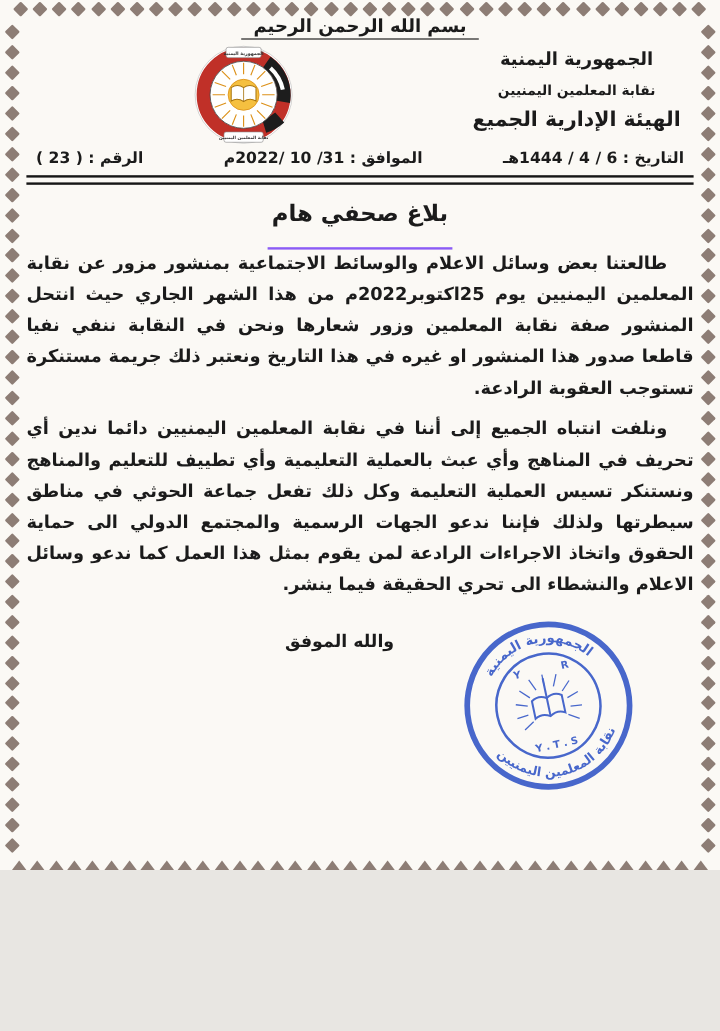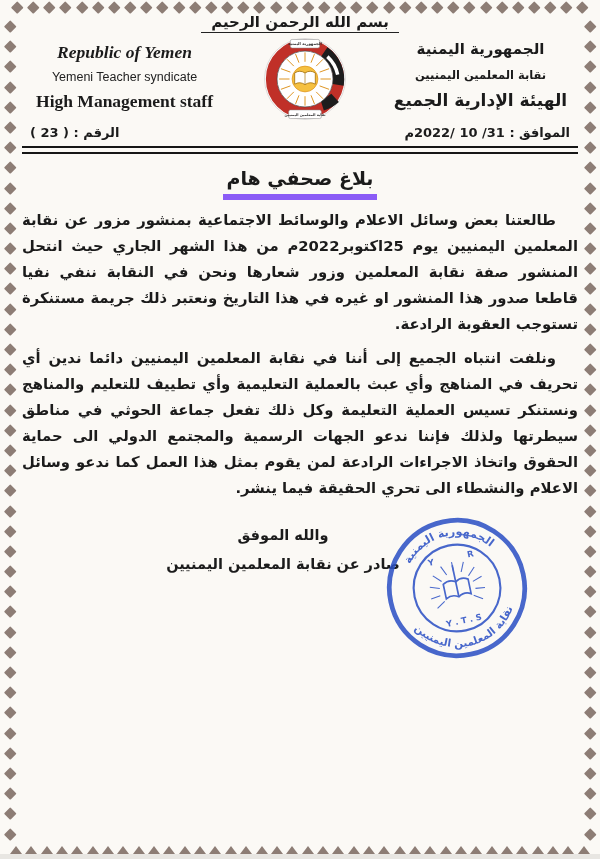--- a/index.html
+++ b/index.html
@@ -1,17 +1,17 @@
 <!DOCTYPE html>
 <html lang="ar"><head>
 <meta charset="utf-8">
 <style>
   html,body{margin:0;padding:0;background:#e8e6e2;}
   .page{
-    position:relative;width:600px;height:854px;margin:0 auto;
+    position:relative;width:600px;height:725px;margin:0 auto;
     background:#fbf9f5;color:#1b1b1b;overflow:hidden;
     font-family:"DejaVu Sans",sans-serif;
   }
   
   .b-top{position:absolute;top:3px;left:13px;right:13px;display:flex;justify-content:space-between;}
   .b-bottom{position:absolute;bottom:0;left:10px;right:10px;display:flex;justify-content:space-between;align-items:flex-end;}
   .b-left{position:absolute;top:22px;bottom:16px;left:6px;display:flex;flex-direction:column;justify-content:space-between;}
   .b-right{position:absolute;top:22px;bottom:16px;right:6px;display:flex;flex-direction:column;justify-content:space-between;}
   i.d{display:block;width:8.5px;height:8.5px;background:#8d7d75;transform:rotate(45deg);border-radius:1px;}
   i.t{display:block;width:0;height:0;border-left:6.5px solid transparent;border-right:6.5px solid transparent;border-bottom:8px solid #8d7d75;}
@@ -26,21 +26,21 @@
   .en3{font-family:"Liberation Serif",serif;font-weight:bold;font-size:17.5px;margin-top:7px;}
   .h-logo{flex:1;display:flex;justify-content:center;}
   .h-logo svg{width:86px;height:86px;}
   .h-right{width:195px;text-align:center;direction:rtl;padding-top:4px;}
   .ar1{font-size:15px;font-weight:bold;}
   .ar2{font-size:11.5px;font-weight:bold;margin-top:10px;}
   .ar3{font-size:17px;font-weight:bold;margin-top:8px;}
   .date-row{display:flex;justify-content:space-between;direction:rtl;font-weight:bold;font-size:13px;margin-top:3px;padding:0 8px;}
   .rule{margin-top:6px;border-top:2.5px solid #161616;border-bottom:2px solid #161616;height:4px;}
   .doc-title{text-align:center;margin-top:13px;font-size:19px;font-weight:bold;}
-  .doc-title span{border-bottom:6px solid #8b5cf6;padding:0 4px 5px;}
+  .doc-title span{border-bottom:2px solid #8b5cf6;padding:0 4px 17px;}
   .body-text{direction:rtl;margin-top:18px;font-size:14.8px;font-weight:bold;line-height:26px;text-align:justify;}
   .body-text p{margin:0 0 8px;text-indent:22px;}
   .sig{direction:rtl;width:310px;margin-top:20px;margin-right:140px;margin-left:auto;text-align:center;font-weight:bold;font-size:14.5px;line-height:29px;}
   
   .stamp{position:absolute;left:383px;top:514px;width:148px;height:148px;color:#2b50c5;opacity:.86;transform:rotate(-12deg);}
   .stamp svg{width:100%;height:100%;}
 </style>
 </head>
 <body>
 
@@ -211,25 +211,20 @@
       <i class="t"></i>
     </div>
 
   <div class="content">
 
     <div class="bism">
       <span>بسم الله الرحمن الرحيم</span>
     </div>
 
     <div class="header-row">
-      <div class="h-left">
-        <div class="en1">Republic of Yemen</div>
-        <div class="en2">Yemeni Teacher syndicate</div>
-        <div class="en3">High Management staff</div>
-      </div>
 
       <div class="h-logo">
         <svg viewBox="0 0 100 100">
           <circle cx="50" cy="50" r="47" fill="#ffffff" stroke="#bbb" stroke-width="0.6"></circle>
 
           <circle cx="50" cy="50" r="39" fill="none" stroke="#c03028" stroke-width="13"></circle>
           <path d="M 72.4 18.4 A 39 39 0 0 1 88.6 56.8" fill="none" stroke="#1d1d1d" stroke-width="13"></path>
           <path d="M 85 72 A 39 39 0 0 1 70 80.5" fill="none" stroke="#1d1d1d" stroke-width="13"></path>
           <path d="M 76 24 A 39 39 0 0 1 88 45" fill="none" stroke="#ffffff" stroke-width="4"></path>
           <circle cx="50" cy="50" r="32.5" fill="#ffffff" stroke="#444" stroke-width="0.8"></circle>
@@ -265,38 +260,38 @@
       </div>
 
       <div class="h-right">
         <div class="ar1">الجمهورية اليمنية</div>
         <div class="ar2">نقابة المعلمين اليمنيين</div>
         <div class="ar3">الهيئة الإدارية الجميع</div>
       </div>
     </div>
 
     <div class="date-row">
+      <span>التاريخ : 6 / 4 / 1444هـ</span>
       <span>الموافق : 31/ 10 /2022م</span>
       <span>الرقم : ( 23 )</span>
     </div>
 
     <div class="rule"></div>
 
     <div class="doc-title">
       <span>بلاغ صحفي هام</span>
     </div>
 
     <div class="body-text">
       <p>طالعتنا بعض وسائل الاعلام والوسائط الاجتماعية  بمنشور مزور عن نقابة المعلمين اليمنيين يوم 25اكتوبر2022م من هذا الشهر الجاري حيث انتحل المنشور صفة نقابة المعلمين وزور شعارها ونحن في النقابة ننفي نفيا قاطعا صدور هذا المنشور او غيره في هذا التاريخ ونعتبر ذلك جريمة مستنكرة تستوجب العقوبة الرادعة.</p>
       <p>ونلفت انتباه الجميع إلى أننا في نقابة المعلمين اليمنيين دائما ندين أي تحريف في المناهج وأي عبث بالعملية التعليمية وأي تطييف للتعليم والمناهج ونستنكر تسيس العملية التعليمة وكل ذلك تفعل جماعة الحوثي في مناطق سيطرتها ولذلك  فإننا ندعو الجهات الرسمية والمجتمع الدولي الى حماية الحقوق واتخاذ الاجراءات الرادعة لمن يقوم بمثل هذا العمل كما ندعو وسائل الاعلام والنشطاء الى تحري الحقيقة  فيما ينشر.</p>
     </div>
 
     <div class="sig">
       <div>والله الموفق</div>
-      <div>صادر عن نقابة المعلمين اليمنيين</div>
     </div>
 
   </div>
 
   <div class="stamp">
     <svg viewBox="0 0 140 140">
       <defs>
         <path id="arcTop" d="M 20 70 A 50 50 0 0 1 120 70"></path>
         <path id="arcBot" d="M 14 70 A 56 56 0 0 0 126 70"></path>
       </defs>

